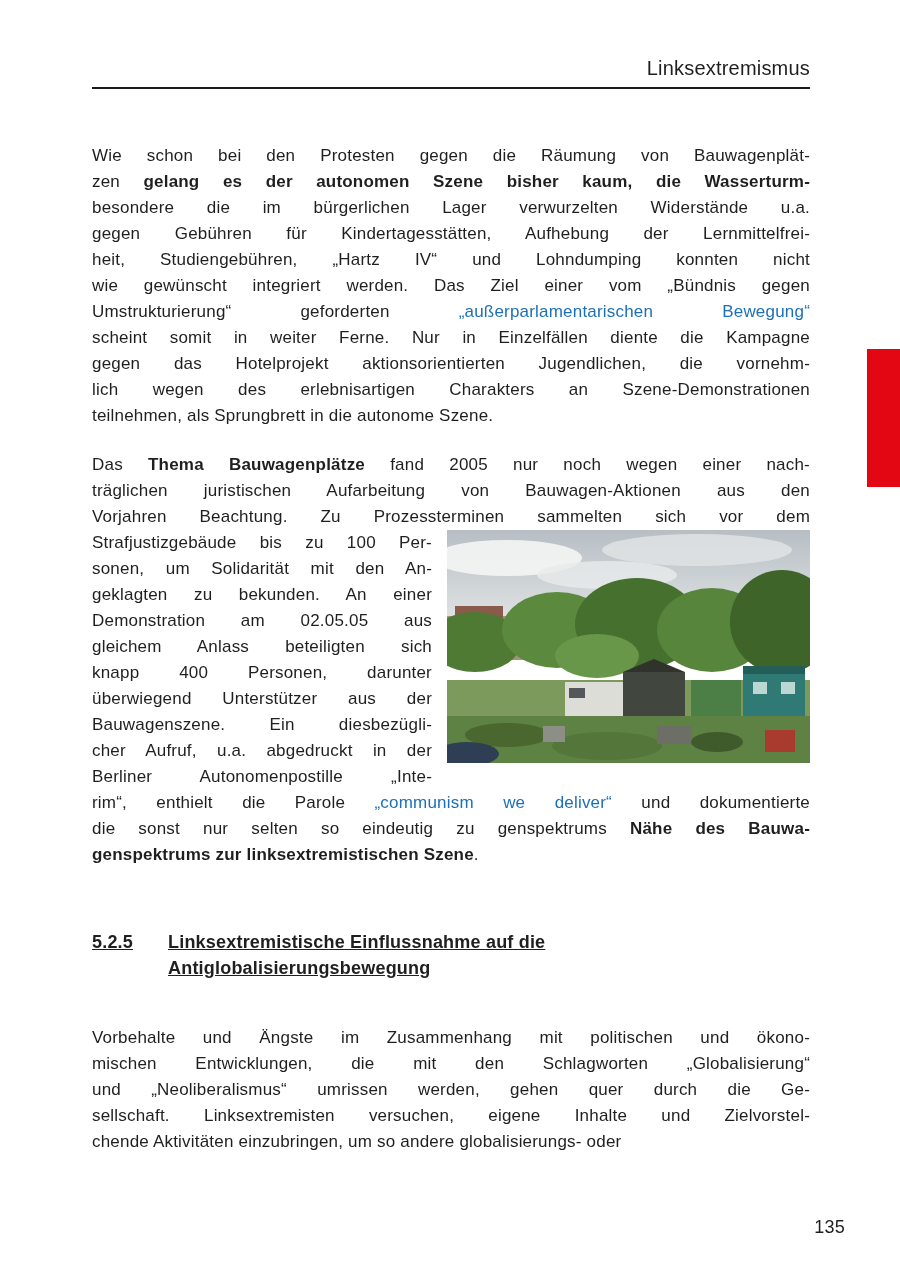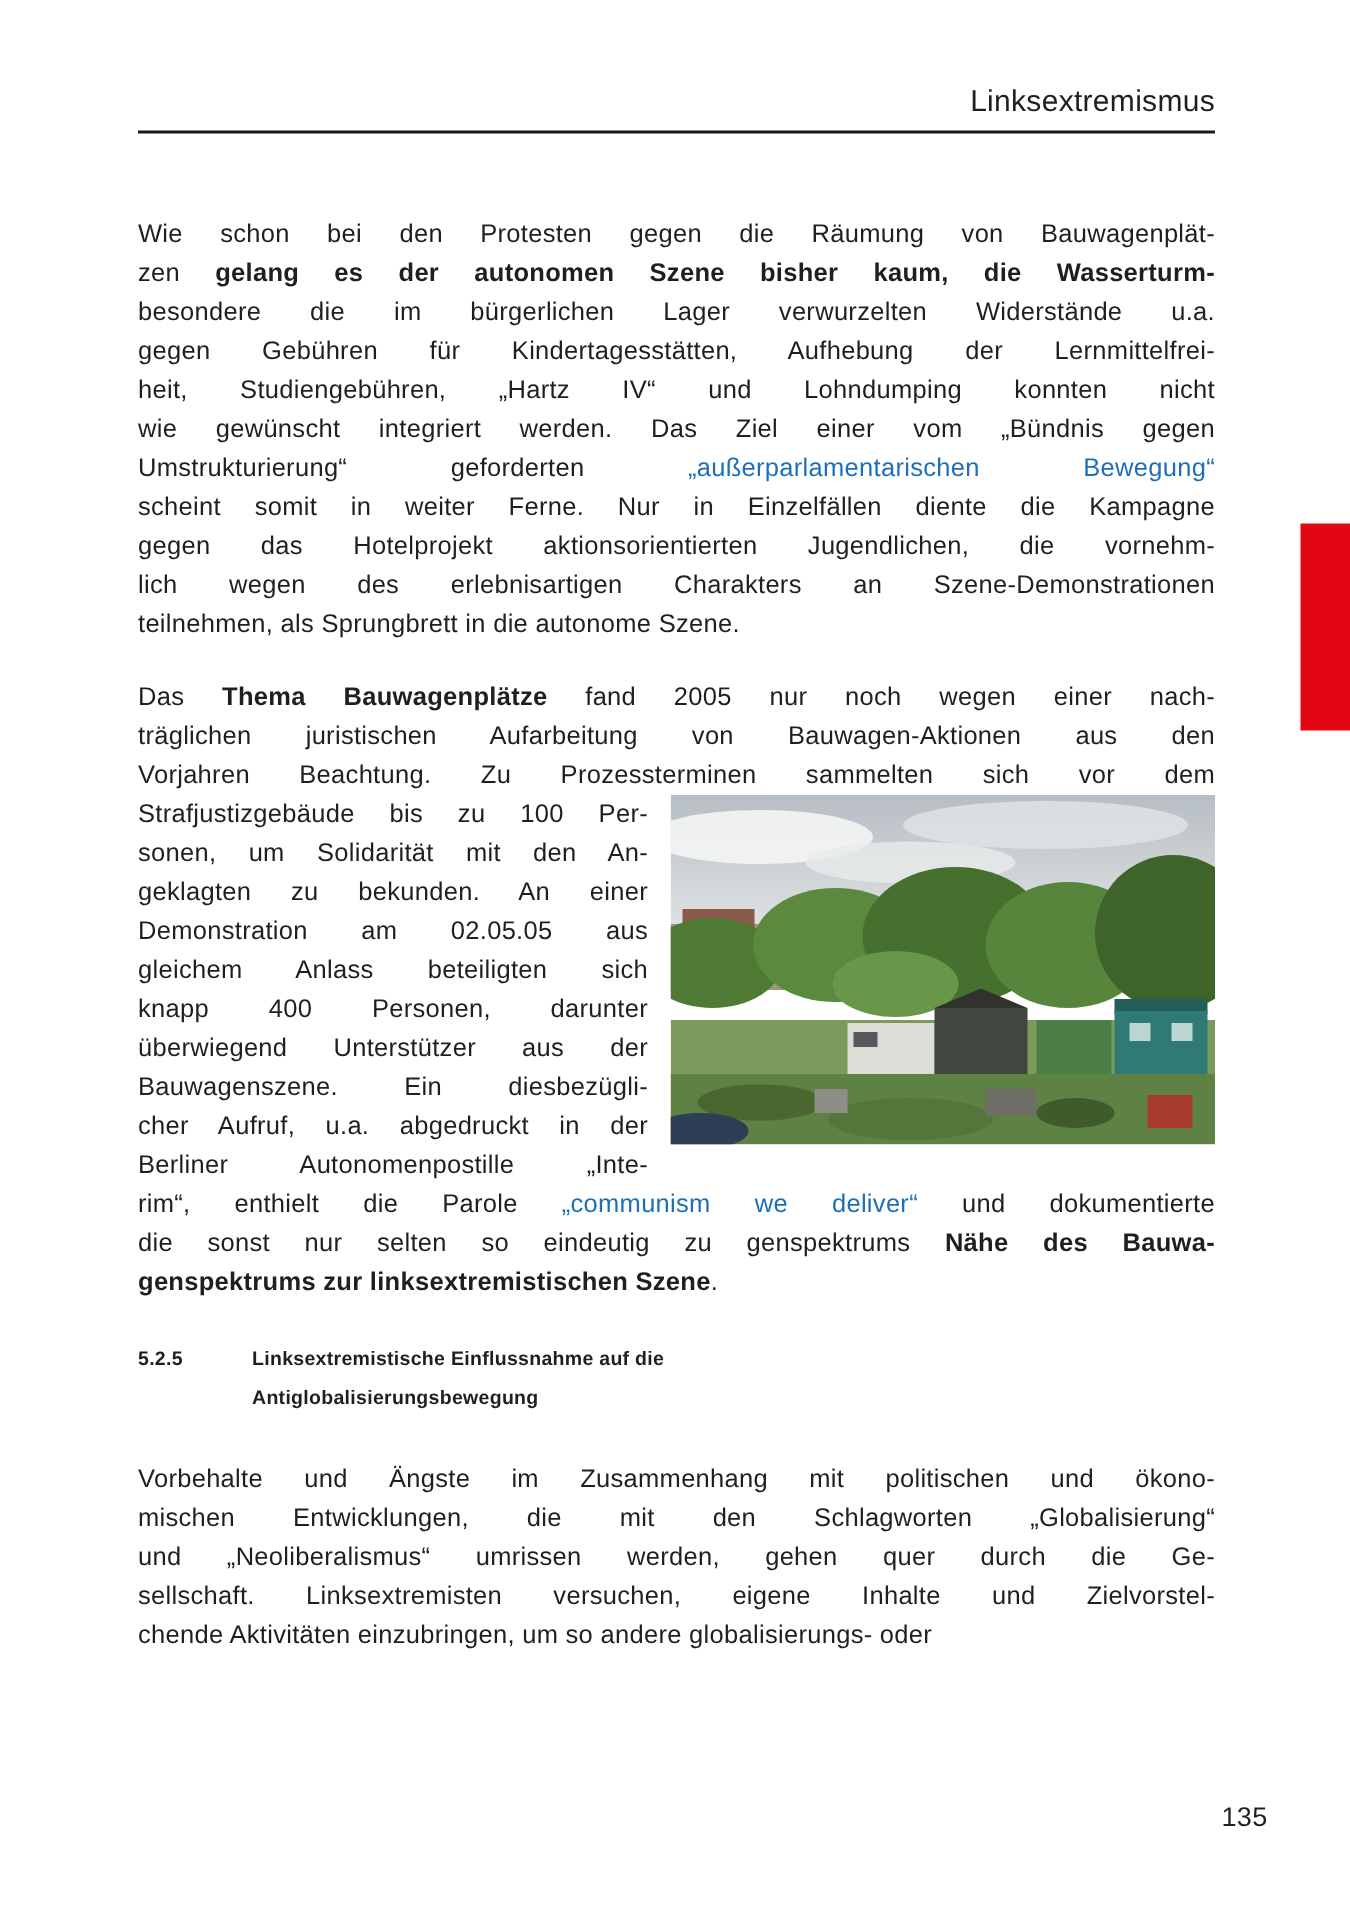--- a/index.html
+++ b/index.html
@@ -33,44 +33,45 @@
 
   .para1 { margin-top: 54px; }
   .para2-top { margin-top: 23px; }
   .para2-mid { display: flex; gap: 15px; align-items: flex-start; }
   .para2-narrow { width: 340px; flex: none; }
   .photo-frame { width: 363px; height: 233px; flex: none; overflow: hidden; }
   .photo-frame svg { display: block; }
   .para2-bottom { }
 
   .heading {
-    margin-top: 25px;
+    margin-top: 61px;
     display: flex;
     font-weight: 700;
-    font-size: 13px;
+    font-size: 18px;
     line-height: 26px;
     letter-spacing: 0.2px;
+    text-decoration: underline;
   }
   .heading .num { width: 76px; flex: none; }
 
-  .para3 { margin-top: 28px; }
+  .para3 { margin-top: 44px; }
 
   .chapter-tab {
     position: absolute;
     top: 349px;
     right: 0;
     width: 33px;
     height: 138px;
     background: var(--tab-red, #e30613);
   }
 
   .page-number {
     position: absolute;
     right: 55px;
-    bottom: 54px;
+    bottom: 38px;
     font-size: 18px;
     letter-spacing: 0.2px;
   }
 </style>
 </head>
 <body>
 
 <div class="page">
 
   <div class="margins">

